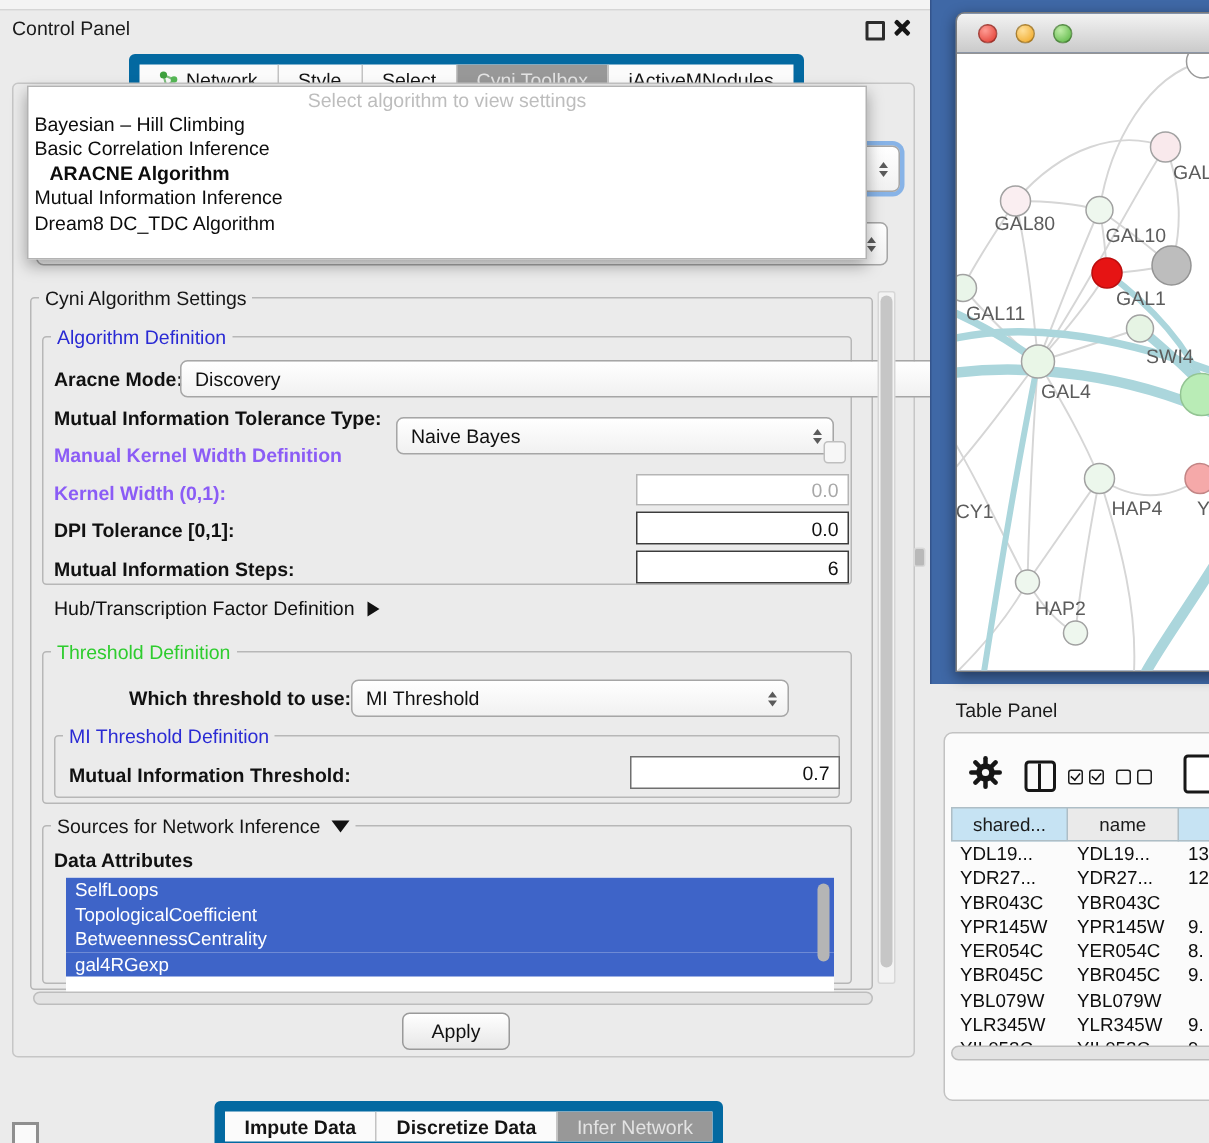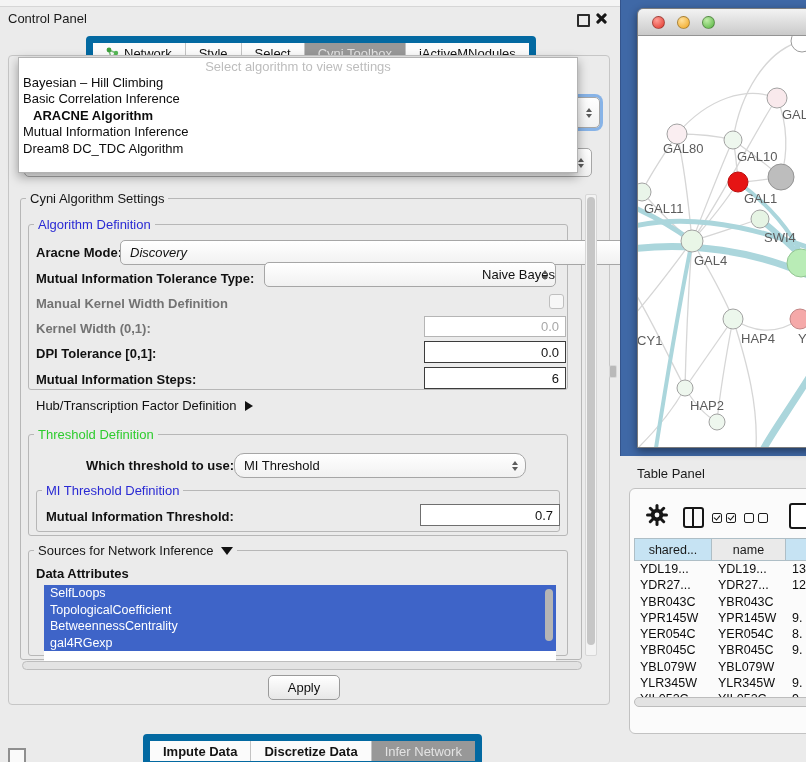--- a/index.html
+++ b/index.html
@@ -31,21 +31,21 @@
   .popup{left:18px;top:57px;width:560px;height:116px;background:#fff;border:1px solid #b3b3b3;
     box-shadow:0 4px 10px rgba(0,0,0,.35);z-index:10;box-sizing:border-box;}
   .popup-ph{height:17px;line-height:17px;text-align:center;color:#bdbdbd;font-size:13px;}
   .popup-item{height:16.4px;line-height:16.4px;padding-left:4px;font-size:13px;color:#0c0c0c;white-space:nowrap;}
   .popup-item.hl{font-weight:bold;padding-left:14px;}
   
   .group{position:absolute;border:1px solid #b7b7b7;border-radius:3px;box-sizing:border-box;}
   .legend{position:absolute;font-size:13px;background:#ebebeb;padding:0 4px;white-space:nowrap;display:flex;align-items:center;gap:7px;}
   .lbl{position:absolute;font-size:13px;white-space:nowrap;}
   .b{font-weight:bold;}
-  .dis{color:#737373;}
+  .dis{color:#8b5cf6;}
   .field{position:absolute;background:#fff;font-size:13px;display:flex;align-items:center;justify-content:flex-end;
     padding-right:6px;box-sizing:border-box;}
   .checkbox{position:absolute;width:15px;height:15px;border:1px solid #bfbfbf;border-radius:3px;background:#f7f7f7;box-sizing:border-box;}
   .tri-right{display:inline-block;width:0;height:0;border-top:5.5px solid transparent;border-bottom:5.5px solid transparent;border-left:8px solid #121212;}
   .tri-dn-b{display:inline-block;width:0;height:0;border-left:6.5px solid transparent;border-right:6.5px solid transparent;border-top:8px solid #121212;}
   .listbox{position:absolute;background:#fff;overflow:hidden;}
   .list-item{height:16.5px;line-height:16.5px;padding-left:6px;font-size:12.5px;color:#fff;background:#3e64c8;white-space:nowrap;}
   .vscroll{background:#f3f3f3;border:1px solid #d7d7d7;border-radius:2px;box-sizing:border-box;}
   .vthumb{position:absolute;background:#c6c6c6;border-radius:5px;}
   .hthumb{position:absolute;background:#e3e3e3;border:1px solid #bdbdbd;border-radius:5px;box-sizing:border-box;}
@@ -145,30 +145,30 @@
       </div>
   </div>
 
   <div class="group" style="left:20px;top:198px;width:562px;height:462px;"></div>
   <div class="legend" style="left:26px;top:191px;color:#161616;">Cyni Algorithm Settings</div>
 
   <div class="group" style="left:28px;top:224px;width:540px;height:166px;"></div>
   <div class="legend" style="left:34px;top:217px;color:#2a2ad4;">Algorithm Definition</div>
 
   <div class="lbl b" style="left:36px;top:245px;">Aracne Mode:</div>
-  <div class="abs combo" style="left:120px;top:240px;width:540px;height:25px;font-style:italic;">
+  <div class="abs combo" style="left:120px;top:240px;width:540px;height:25px;">
     <span class="val">Discovery</span>
     <div class="arrows">
         <span class="tri-up"></span>
         <span class="tri-down"></span>
       </div>
   </div>
 
   <div class="lbl b" style="left:36px;top:271px;">Mutual Information Tolerance Type:</div>
-  <div class="abs combo" style="left:264px;top:262px;width:292px;height:25px;text-align:right;">
+  <div class="abs combo" style="left:264px;top:278px;width:292px;height:25px;">
     <span class="val">Naive Bayes</span>
     <div class="arrows">
         <span class="tri-up"></span>
         <span class="tri-down"></span>
       </div>
   </div>
 
   <div class="lbl b dis" style="left:36px;top:296px;">Manual Kernel Width Definition</div>
   <div class="checkbox" style="left:549px;top:294px;"></div>
 
@@ -183,21 +183,21 @@
 
   <div class="lbl" style="left:36px;top:398px;display:flex;align-items:center;gap:9px;">
     <span>Hub/Transcription Factor Definition</span>
     <span class="tri-right"></span>
   </div>
 
   <div class="group" style="left:28px;top:434px;width:540px;height:102px;"></div>
   <div class="legend" style="left:34px;top:427px;color:#2ecc2e;">Threshold Definition</div>
 
   <div class="lbl b" style="left:86px;top:458px;">Which threshold to use:</div>
-  <div class="abs combo" style="left:234px;top:453px;width:292px;height:25px;border-radius:10px;">
+  <div class="abs combo" style="left:234px;top:453px;width:292px;height:25px;">
     <span class="val">MI Threshold</span>
     <div class="arrows">
         <span class="tri-up"></span>
         <span class="tri-down"></span>
       </div>
   </div>
 
   <div class="group" style="left:36px;top:490px;width:524px;height:42px;"></div>
   <div class="legend" style="left:42px;top:483px;color:#2a2ad4;">MI Threshold Definition</div>
   <div class="lbl b" style="left:46px;top:509px;">Mutual Information Threshold:</div>

